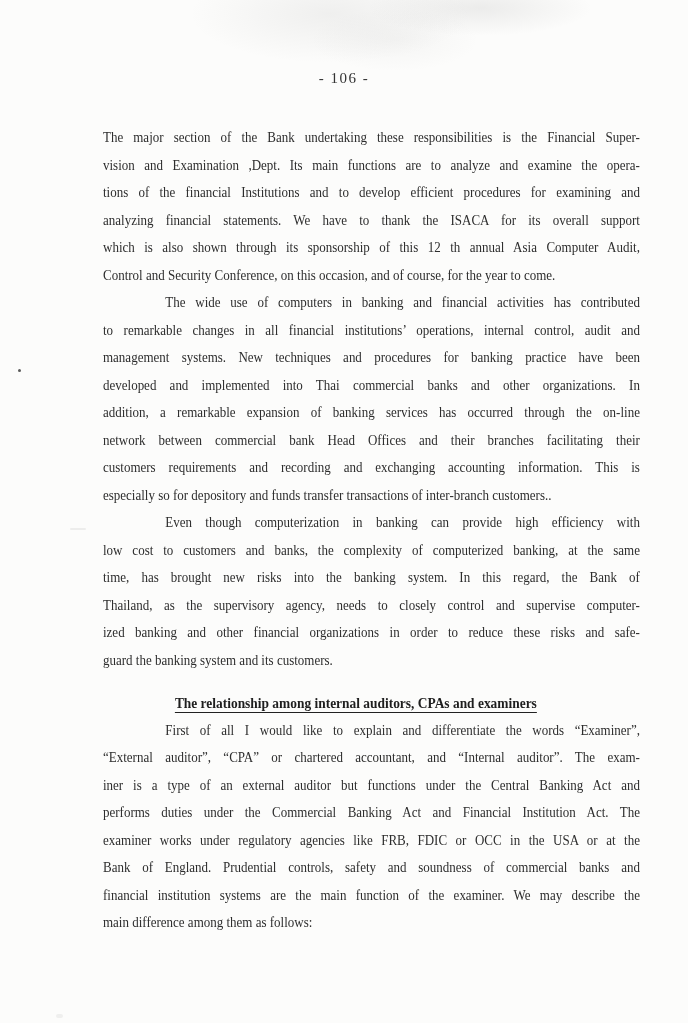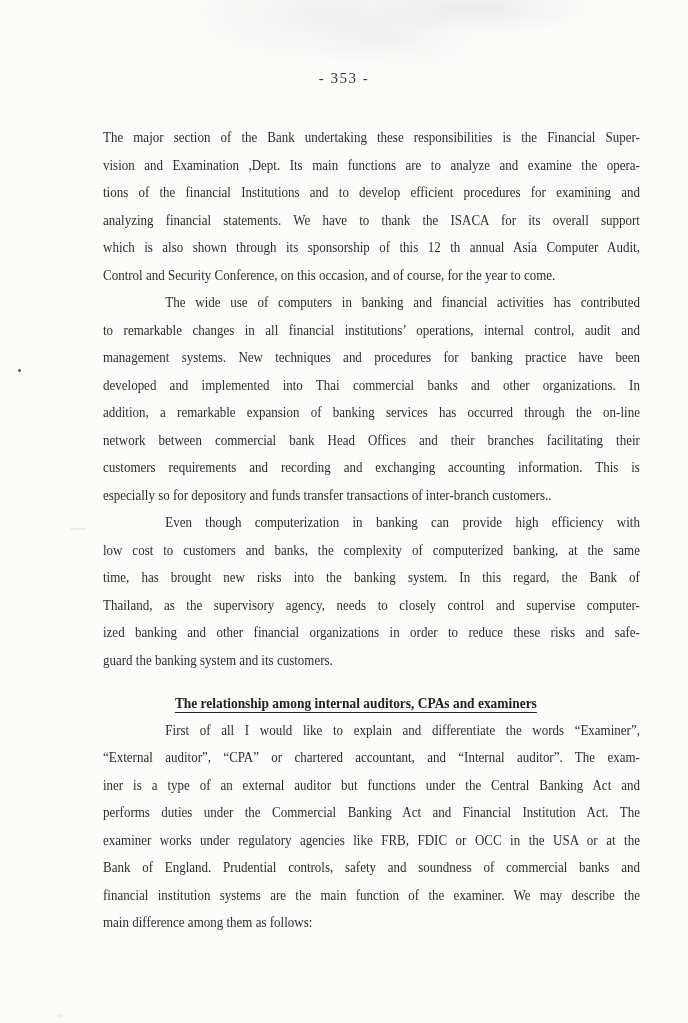--- a/index.html
+++ b/index.html
@@ -63,21 +63,21 @@
   .faint-mark-2 {
     position: absolute; left: 56px; top: 1014px;
     width: 7px; height: 4px;
     background: rgba(0,0,0,0.05); border-radius: 2px;
   }
 </style>
 </head>
 <body>
 
 <div class="page">
-  <div class="page-number">- 353 -</div>
+  <div class="page-number">- 106 -</div>
   <div class="body-text">
       <div class="line">The major section of the Bank undertaking these responsibilities is the Financial Super-</div>
       <div class="line">vision and Examination ,Dept.  Its main functions are to analyze and examine the opera-</div>
       <div class="line">tions of the financial Institutions and to develop efficient procedures for examining and</div>
       <div class="line">analyzing financial statements.  We have to thank the ISACA for its overall support</div>
       <div class="line">which is also shown through its sponsorship of this 12 th annual Asia Computer Audit,</div>
       <div class="line last">Control and Security Conference, on this occasion, and of course, for the year to come.</div>
       <div class="line indent">The wide use of computers in banking and financial activities has contributed</div>
       <div class="line">to remarkable changes in all financial institutions’ operations, internal control, audit and</div>
       <div class="line">management systems.  New techniques and procedures for banking practice have been</div>

